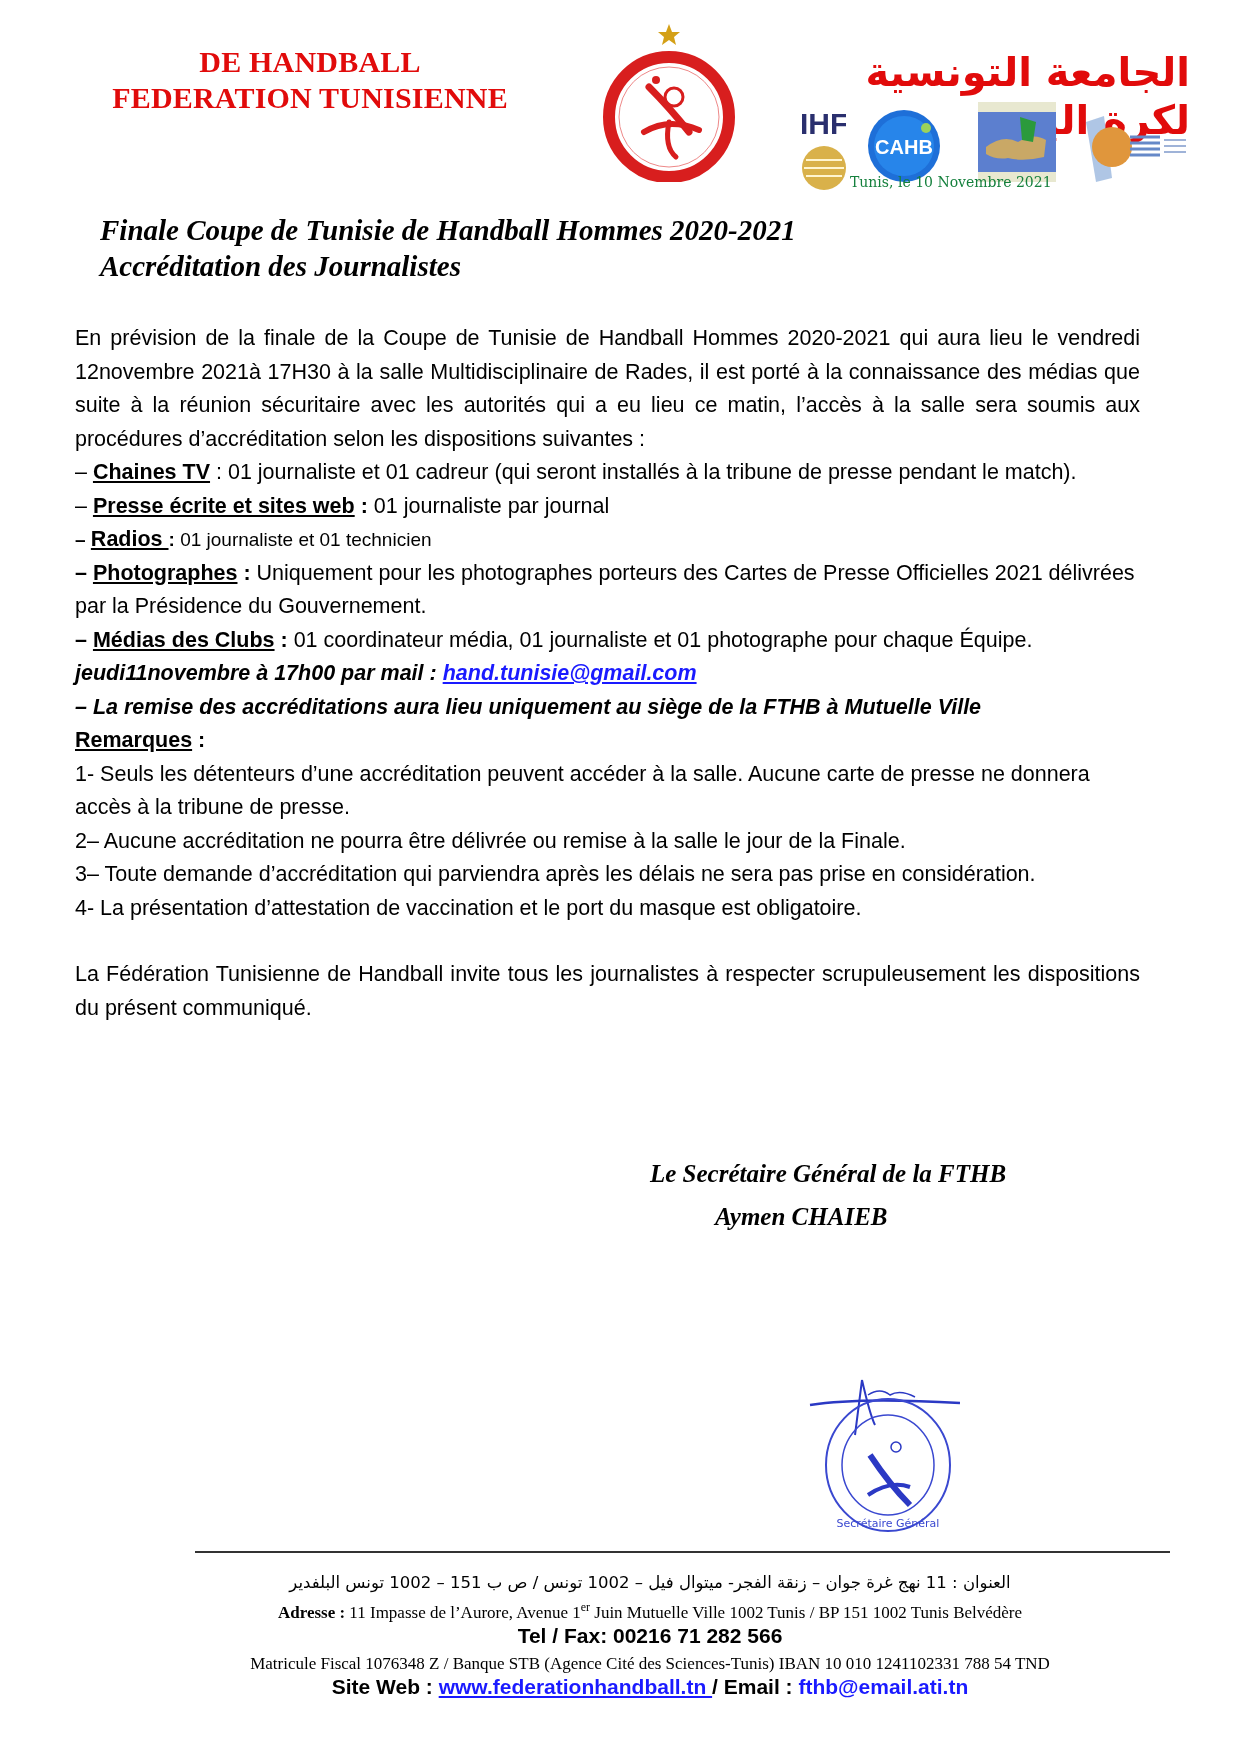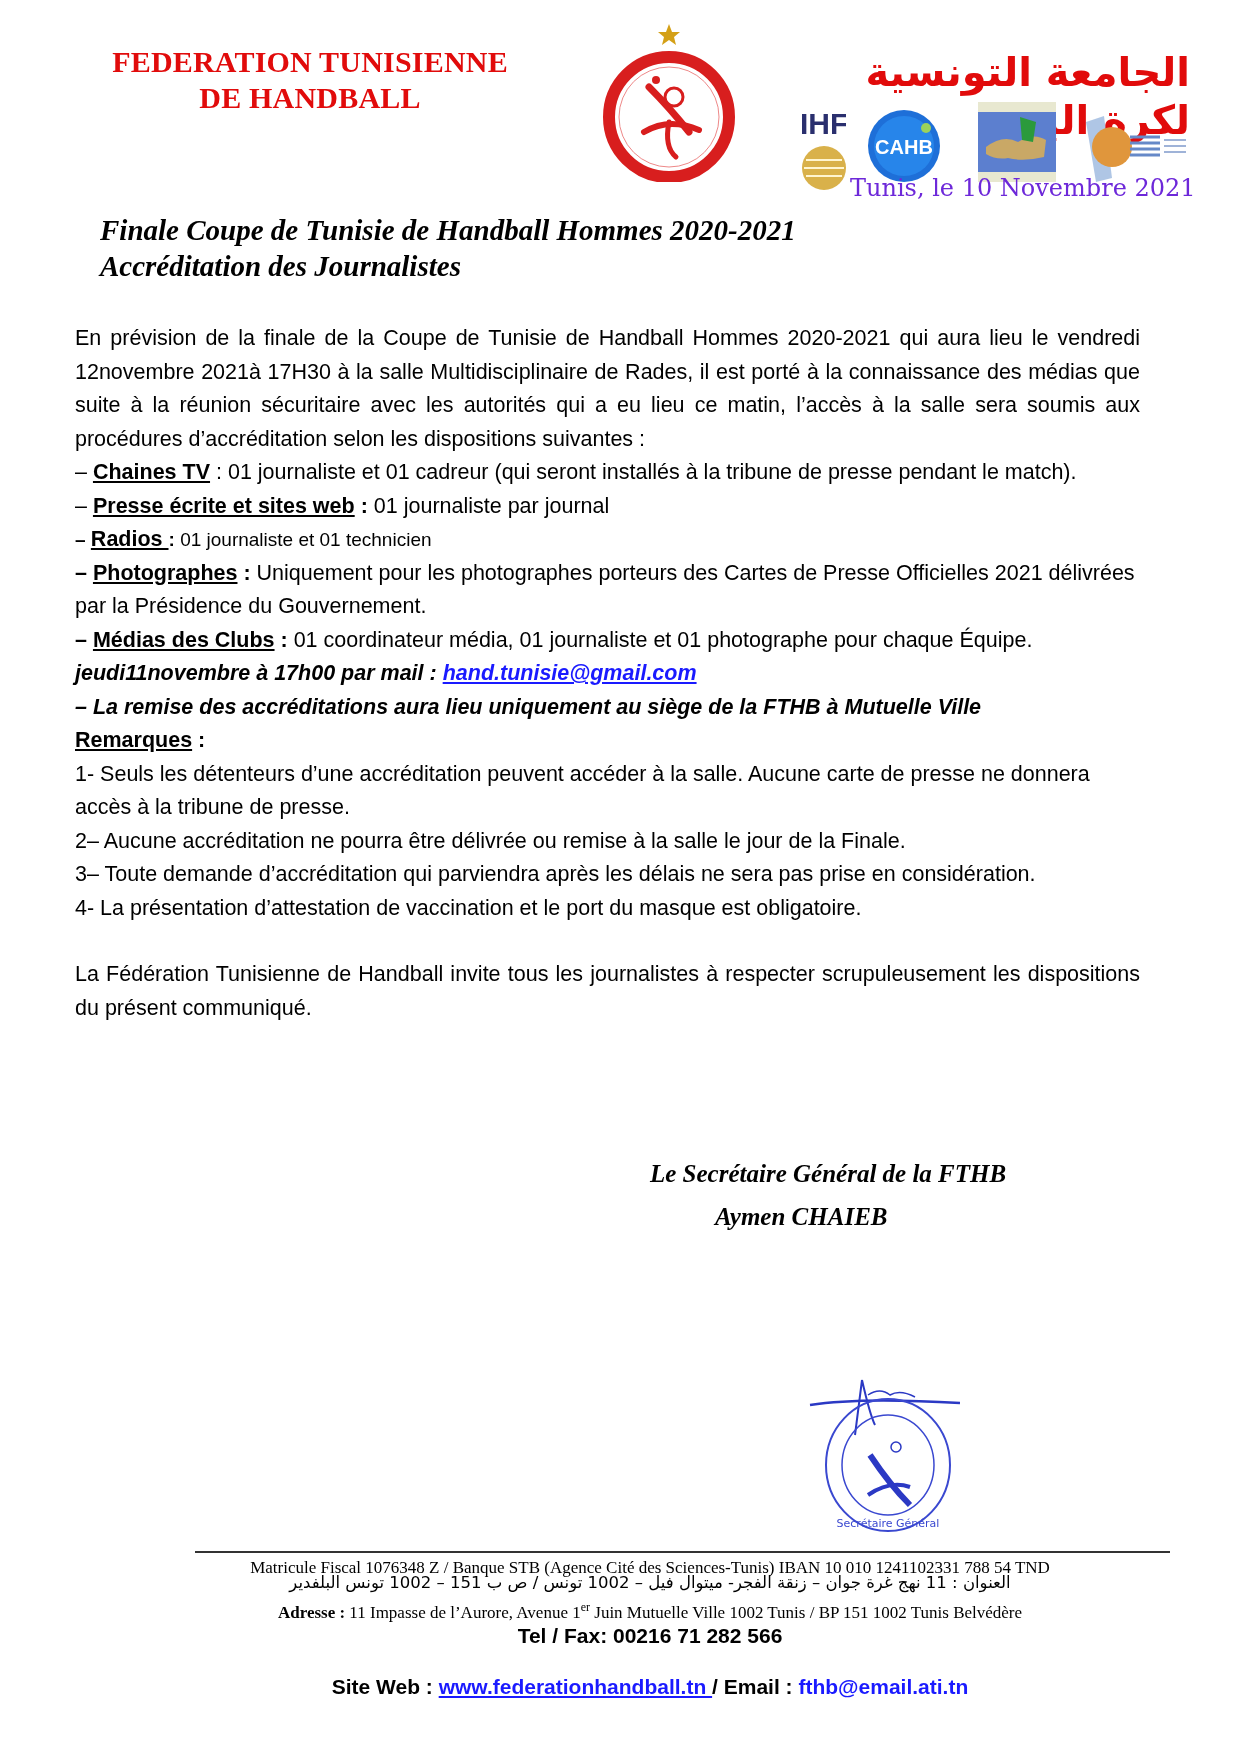--- a/index.html
+++ b/index.html
@@ -6,21 +6,21 @@
   body { width: 1241px; height: 1755px; position: relative; overflow: hidden; color: #000; }
   .abs { position: absolute; }
 
   
   .org-fr { left: 60px; top: 44px; width: 500px; text-align: center; color: #e10b0b;
     font-family: "Liberation Serif", serif; font-weight: bold; font-size: 30px; line-height: 36px; letter-spacing: 0.2px; }
   .org-ar { left: 770px; top: 48px; width: 420px; text-align: right; color: #e10b0b; direction: rtl;
     font-family: "DejaVu Sans", sans-serif; font-weight: bold; font-size: 40px; line-height: 48px; }
   .logo-main { left: 594px; top: 22px; width: 150px; height: 160px; }
   .partner { top: 100px; }
-  .date-line { left: 850px; top: 174px; font-family: "DejaVu Serif", serif; font-size: 24px; color: #6d28d9; }
+  .date-line { left: 850px; top: 174px; font-family: "DejaVu Serif", serif; font-size: 14px; color: #15803d; }
 
   
   .title { left: 100px; width: 1040px; text-align: left; font-family: "Liberation Serif", serif;
     font-style: italic; font-weight: bold; font-size: 29px; line-height: 36px; }
 
   
   .body-text { left: 75px; width: 1065px; font-family: "Liberation Sans", sans-serif; font-size: 21.5px; line-height: 33.5px; }
   .justify { text-align: justify; text-align-last: left; }
   p { margin: 0; }
   .label { font-weight: bold; text-decoration: underline; }
@@ -31,31 +31,31 @@
   
   .sig { font-family: "Liberation Serif", serif; font-style: italic; font-weight: bold; font-size: 25px; }
   .stamp { left: 800px; top: 1375px; width: 170px; height: 160px; }
 
   
   .footer-rule { left: 195px; top: 1551px; width: 975px; height: 0; border-top: 2px solid #333; }
   .foot { left: 150px; width: 1000px; text-align: center; }
   .f-ar { top: 1573px; direction: rtl; font-family: "DejaVu Sans", sans-serif; font-size: 16.5px; }
   .f-addr { top: 1600px; font-family: "Liberation Serif", serif; font-size: 17px; }
   .f-tel { top: 1624px; font-family: "Liberation Sans", sans-serif; font-weight: bold; font-size: 21px; }
-  .f-mat { top: 1558px; font-family: "Liberation Serif", serif; font-size: 17px; }
+  .f-mat { top: 1654px; font-family: "Liberation Serif", serif; font-size: 17px; }
   .f-web { top: 1675px; font-family: "Liberation Sans", sans-serif; font-weight: bold; font-size: 21px; }
   .f-web a { color: #1a1aff; }
   .f-web .email { color: #1a1aff; }
 </style>
 </head>
 <body>
 
 <div class="abs org-fr">
+  <div>DE HANDBALL</div>
   <div>FEDERATION TUNISIENNE</div>
-  <div>DE HANDBALL</div>
 </div>
 
 <svg class="abs logo-main" viewBox="0 0 150 160">
   <polygon points="75,2 78,10 86,10 80,15 82,23 75,18 68,23 70,15 64,10 72,10" fill="#d4a017"></polygon>
   <circle cx="75" cy="95" r="60" fill="#fff" stroke="#d81e1e" stroke-width="12"></circle>
   <circle cx="75" cy="95" r="50" fill="none" stroke="#e88" stroke-width="1"></circle>
   <circle cx="80" cy="75" r="9" fill="none" stroke="#d81e1e" stroke-width="3"></circle>
   <circle cx="62" cy="58" r="4" fill="#d81e1e"></circle>
   <path d="M55 65 Q75 85 95 110" stroke="#d81e1e" stroke-width="7" fill="none" stroke-linecap="round"></path>
   <path d="M50 110 Q75 95 105 108" stroke="#d81e1e" stroke-width="6" fill="none" stroke-linecap="round"></path>

